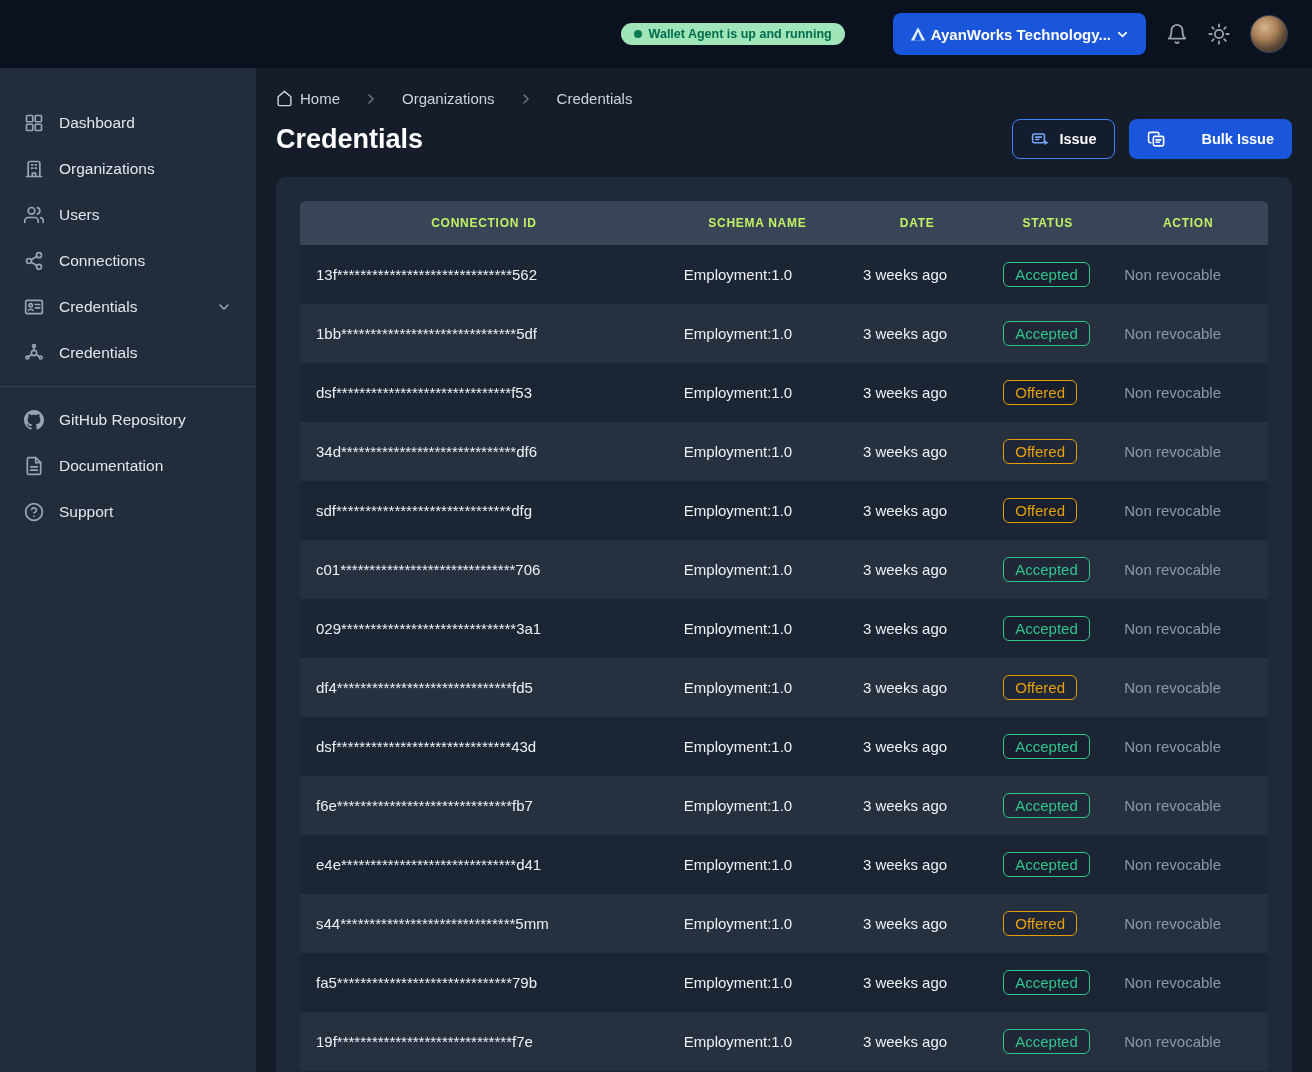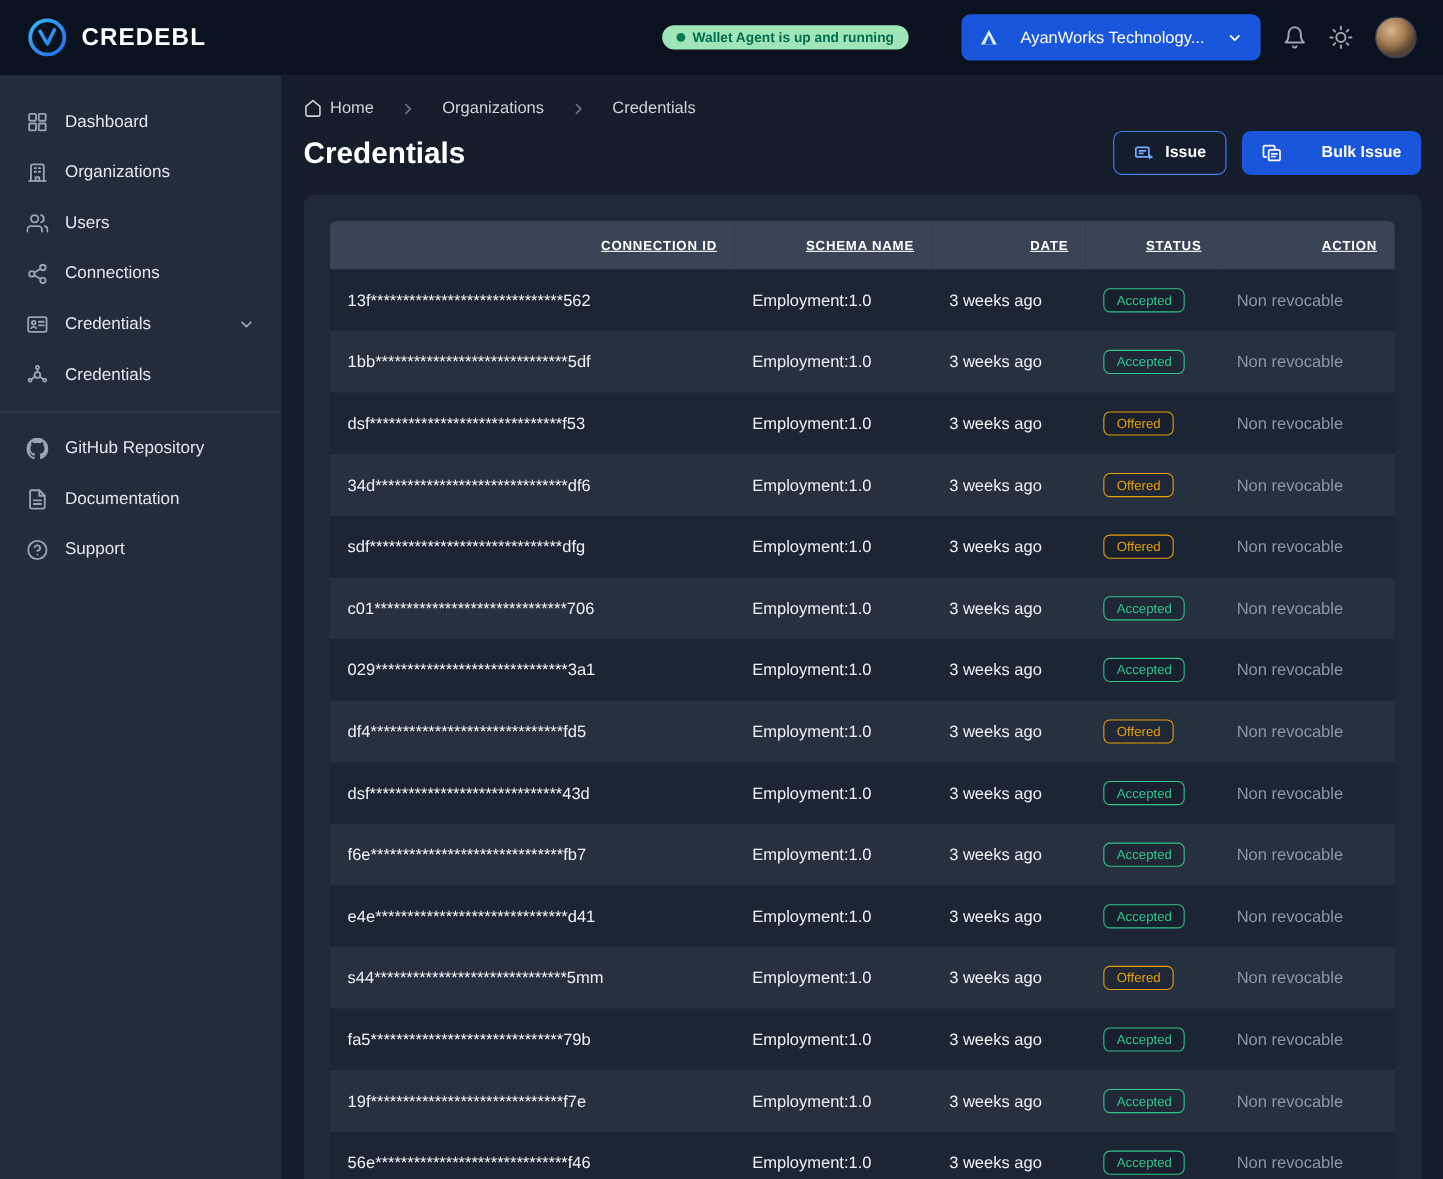--- a/index.html
+++ b/index.html
@@ -26,38 +26,38 @@
   .nav-spacer{flex:1;}
   .wallet-pill{
     display:flex;align-items:center;gap:7px;
     background:#9fe5b8;color:#046c4e;
     font-size:12.5px;font-weight:700;
     padding:4px 13px;border-radius:999px;margin-right:48px;
     white-space:nowrap;
   }
   .wallet-dot{width:8px;height:8px;border-radius:50%;background:#057a55;}
   .org-btn{
-    display:flex;align-items:center;gap:20px;
+    display:flex;align-items:center;gap:4px;
     background:var(--accent);color:#ffffff;border:none;cursor:pointer;
     height:42px;padding:0 16px;border-radius:8px;
-    font-family:inherit;font-size:15px;font-weight:400;
+    font-family:inherit;font-size:15px;font-weight:700;
   }
   .icon-btn{
     background:transparent;border:none;color:#9ca3af;cursor:pointer;
     margin-left:20px;padding:0;display:flex;align-items:center;
   }
   .avatar{
     width:38px;height:38px;border-radius:50%;margin-left:20px;cursor:pointer;
     background:radial-gradient(circle at 38% 32%, #d8b48c 0%, #a57d55 38%, #5a4634 65%, #2b2f3a 100%);
     border:1px solid #39445a;
   }
   
   .sidebar{
     position:absolute;top:68px;left:0;width:256px;height:1004px;
-    background:#222c3b;padding-top:20px;
+    background:#222c3b;padding-top:32px;
   }
   .side-item{
     display:flex;align-items:center;gap:15px;
     padding:13px 24px;cursor:pointer;
     color:#e2e7ee;font-size:15.5px;
   }
   .side-item svg{color:#9aa5b4;flex:none;}
   .side-item .grow{flex:1;}
   .side-divider{border:none;border-top:1px solid rgba(255,255,255,0.09);margin:10px 0;}
   
@@ -79,56 +79,43 @@
   .btn-outline{background:#131d2e;border:1px solid #3f83f8;}
   .btn-primary{background:var(--accent);border:none;gap:35px;}
   
   .card{
     margin-top:18px;background:#1f2937;border-radius:10px;
     padding:24px;height:950px;
   }
   .table-wrap{border-radius:6px;overflow:hidden;}
   table{width:100%;border-collapse:separate;border-spacing:0;table-layout:fixed;}
   thead th{
-    background:#394457;color:#ffffff;text-align:right;
+    background:#394457;color:#bef264;text-align:center;
     font-size:12px;font-weight:700;letter-spacing:0.06em;
-    padding:15px 16px;white-space:nowrap;text-decoration:underline;
+    padding:15px 16px;white-space:nowrap;
   }
   tbody td{
     padding:17px 16px;font-size:15px;color:#eef1f5;
     white-space:nowrap;overflow:hidden;text-overflow:ellipsis;
   }
   tbody.rows tr:nth-child(odd){background:#1c2533;}
   tbody.rows tr:nth-child(even){background:#27303f;}
   td.action-cell{color:#8d97a5;}
   .badge{
     display:inline-block;padding:3px 11px;border-radius:6px;
-    font-size:12px;font-weight:500;border:1px solid;
+    font-size:15px;font-weight:500;border:1px solid;
     background:rgba(10,17,31,0.25);
   }
   .badge-accepted{color:var(--accepted);border-color:var(--accepted);}
   .badge-offered{color:var(--offered);border-color:var(--offered);text-align:center;}
 </style>
 </head>
 <body>
 
 <header class="navbar">
-  <div class="brand">
-    <svg width="38" height="38" viewBox="0 0 38 38" fill="none">
-      <defs>
-        <linearGradient id="lg1" x1="0" y1="0" x2="38" y2="38" gradientUnits="userSpaceOnUse">
-          <stop offset="0" stop-color="#38bdf8"></stop>
-            <stop offset="1" stop-color="#2563eb"></stop>
-        </linearGradient>
-      </defs>
-      <circle cx="19" cy="19" r="15.5" stroke="url(#lg1)" stroke-width="3.4"></circle>
-      <path d="M12.5 13.5 L19 25 L25.5 12" stroke="url(#lg1)" stroke-width="3.2" stroke-linecap="round" stroke-linejoin="round"></path>
-    </svg>
-    <span class="brand-text">CREDEBL</span>
-  </div>
 
   <div class="nav-spacer"></div>
 
   <div class="wallet-pill">
     <span class="wallet-dot"></span>
     <span>Wallet Agent is up and running</span>
   </div>
 
   <button class="org-btn">
     <svg width="18" height="18" viewBox="0 0 24 24" fill="none">

